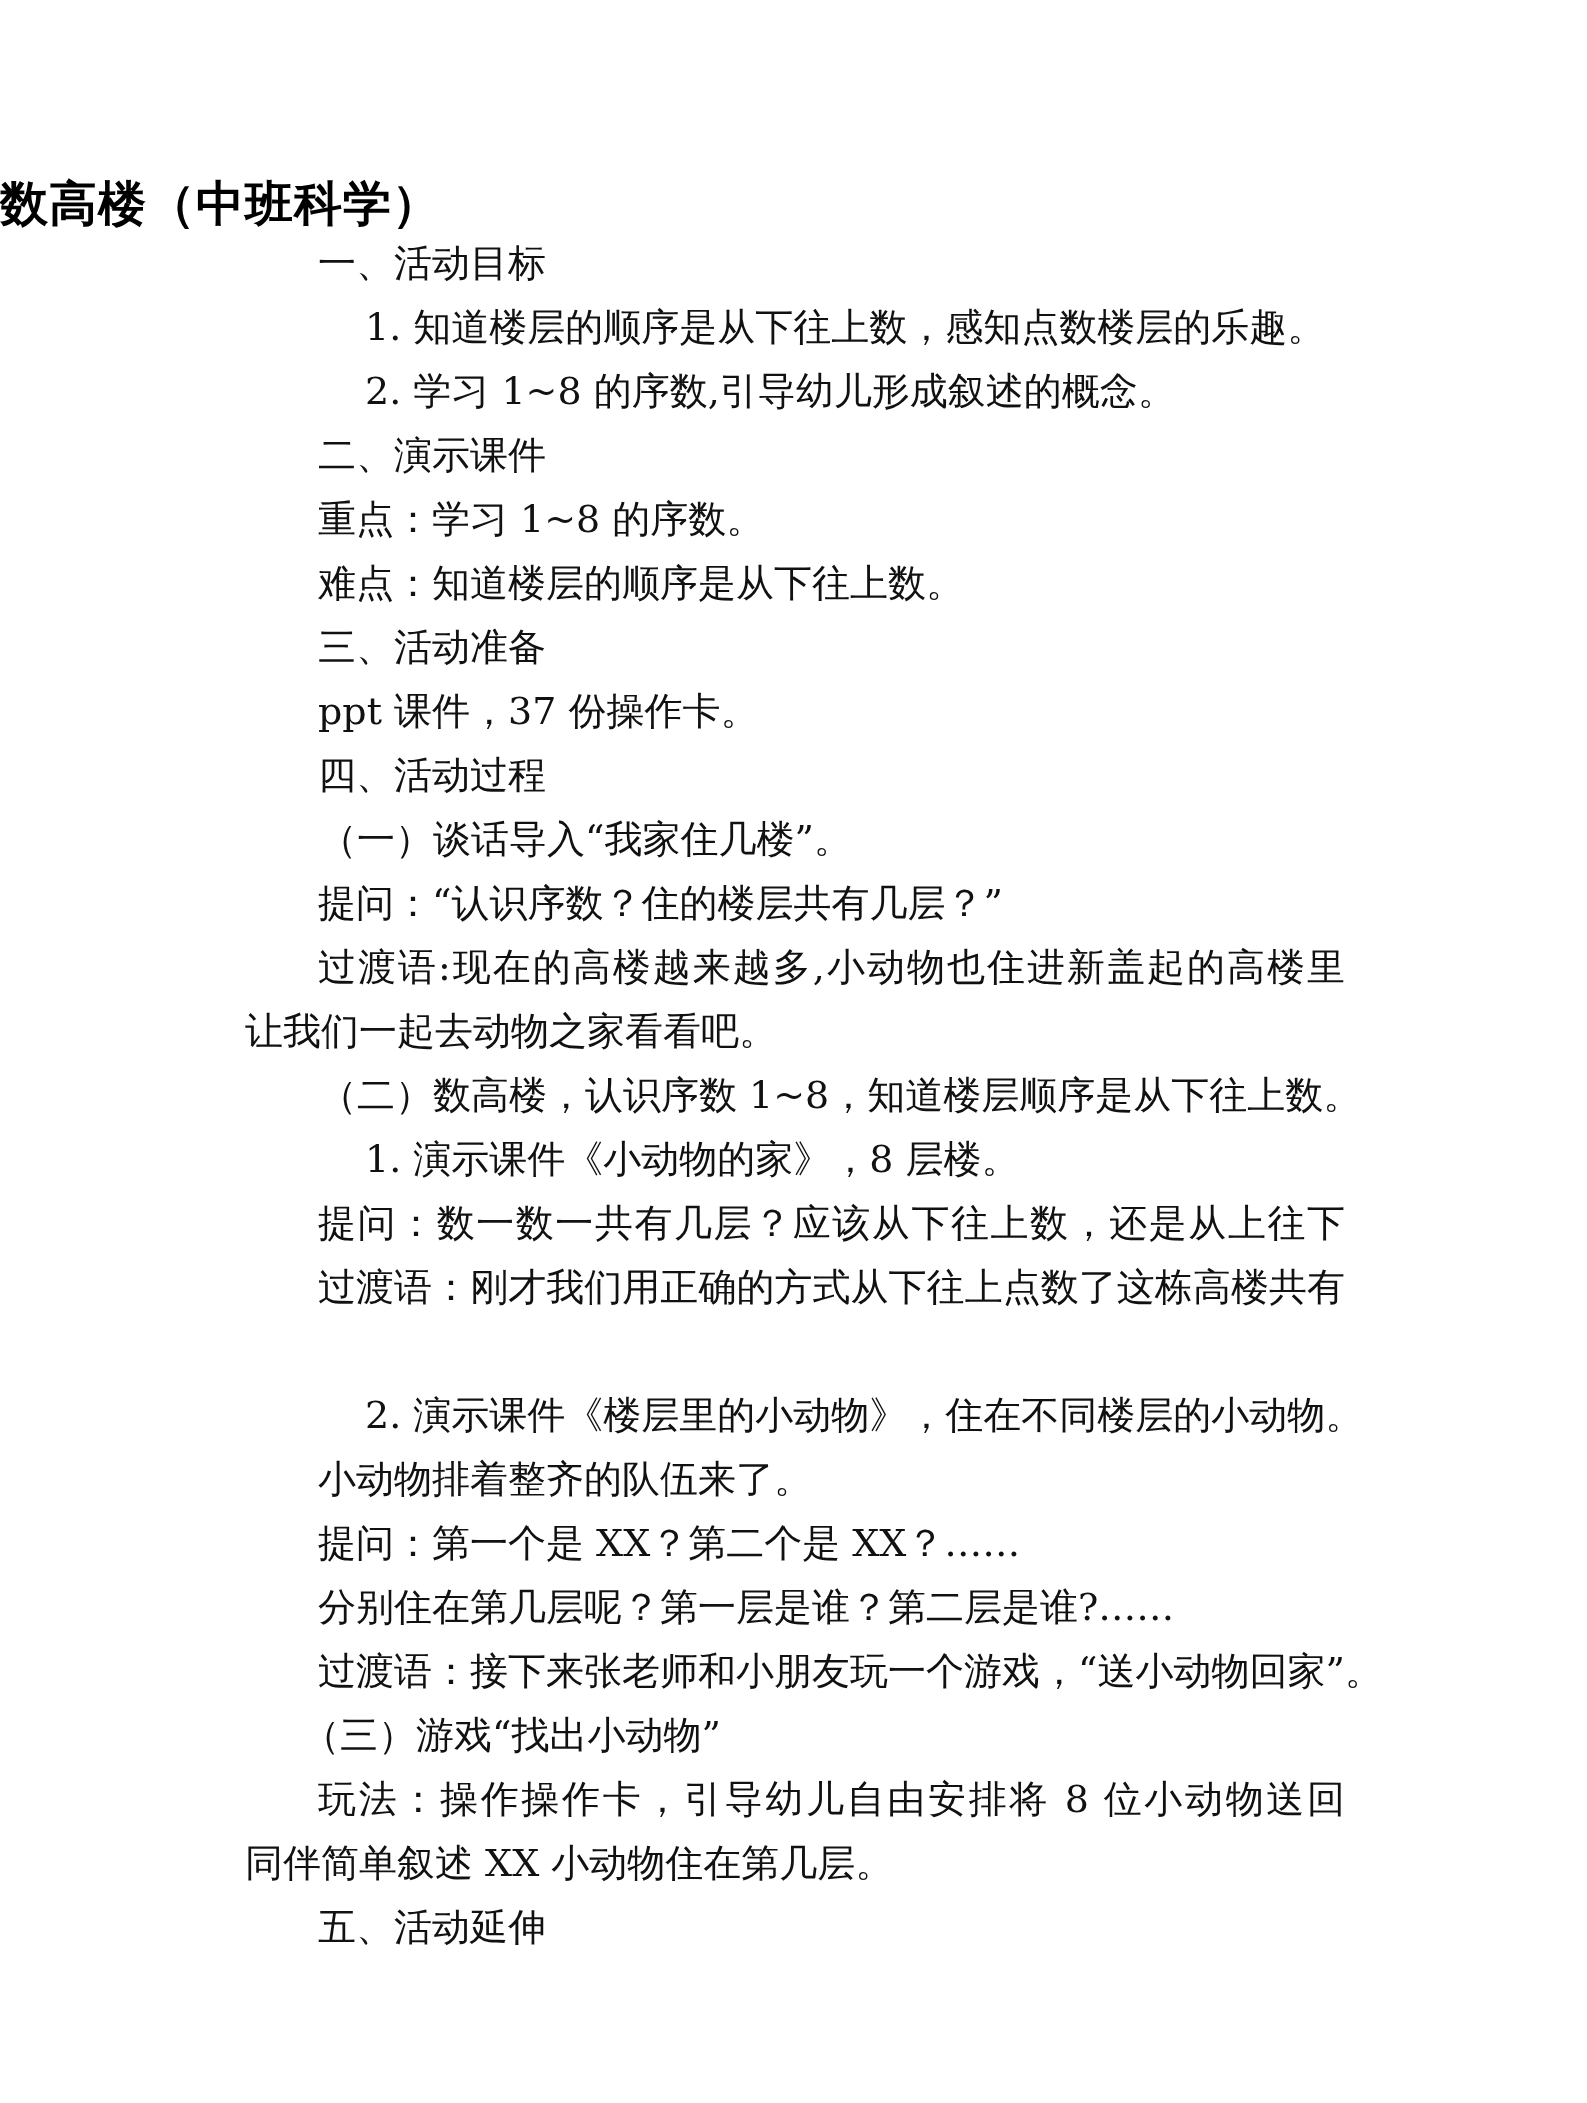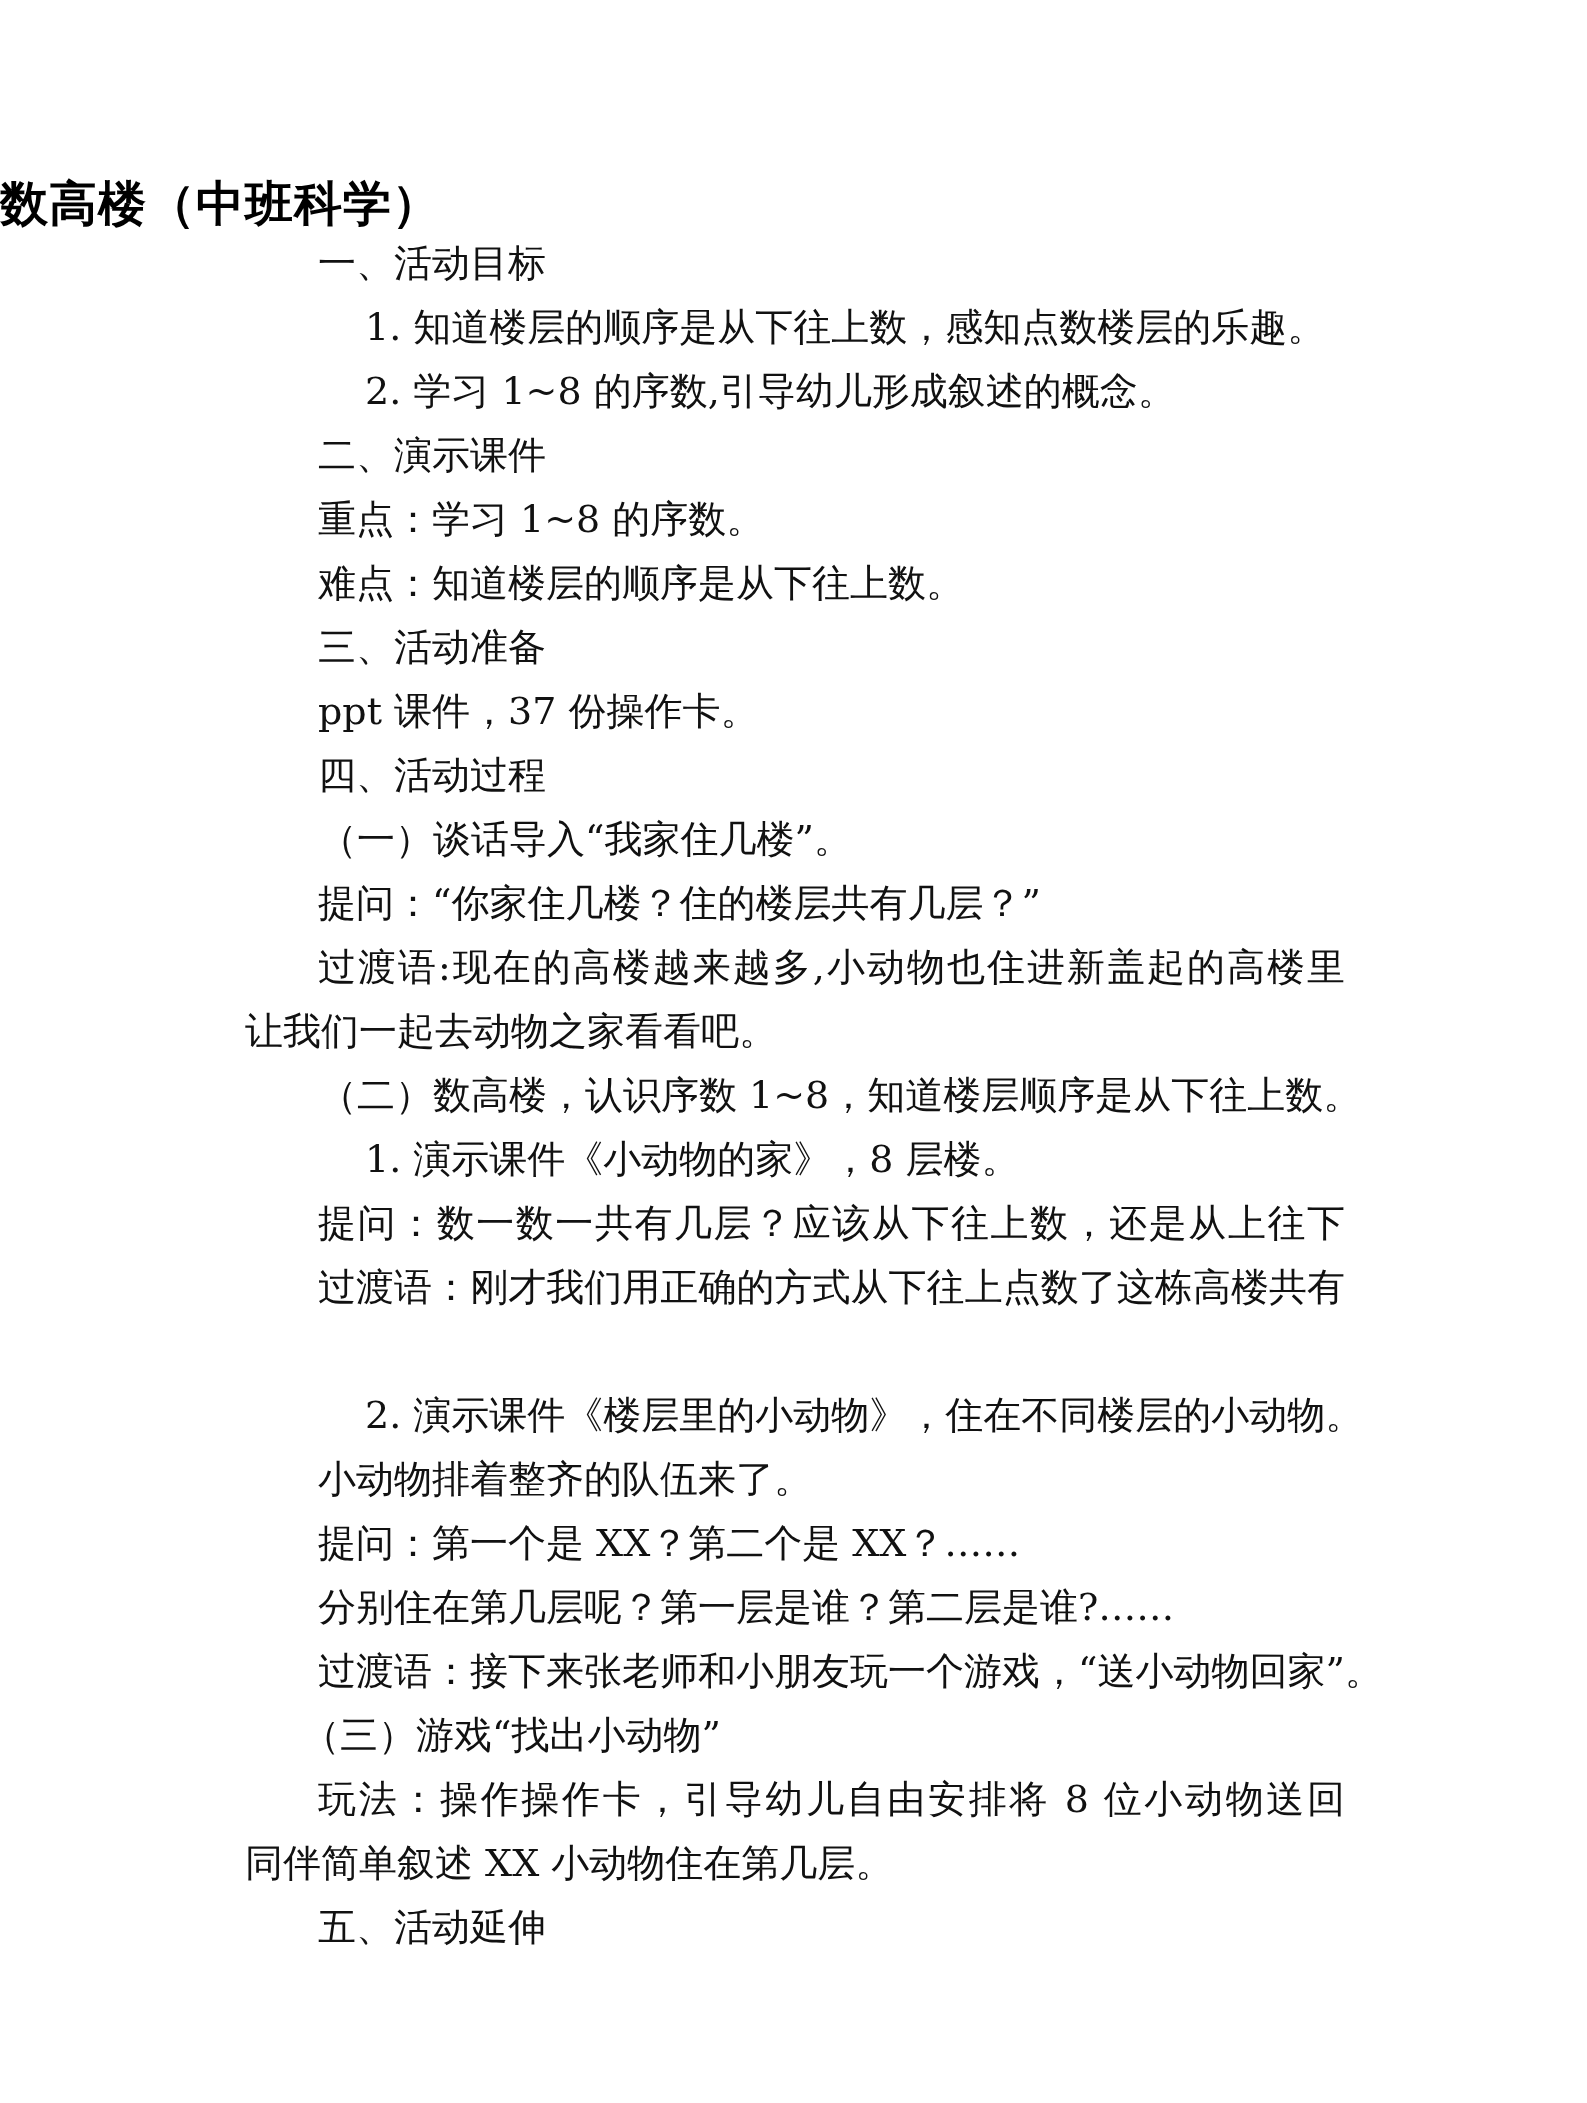--- a/index.html
+++ b/index.html
@@ -30,21 +30,21 @@
   <div class="ln ind2" style="top:231px">一、活动目标</div>
   <div class="ln ind3" style="top:295px">1. 知道楼层的顺序是从下往上数，感知点数楼层的乐趣。</div>
   <div class="ln ind3" style="top:359px">2. 学习 1~8 的序数,引导幼儿形成叙述的概念。</div>
   <div class="ln ind2" style="top:423px">二、演示课件</div>
   <div class="ln ind2" style="top:487px">重点：学习 1~8 的序数。</div>
   <div class="ln ind2" style="top:551px">难点：知道楼层的顺序是从下往上数。</div>
   <div class="ln ind2" style="top:615px">三、活动准备</div>
   <div class="ln ind2" style="top:679px">ppt 课件，37 份操作卡。</div>
   <div class="ln ind2" style="top:743px">四、活动过程</div>
   <div class="ln ind-p" style="top:807px">（一）谈话导入“我家住几楼”。</div>
-  <div class="ln ind2" style="top:871px">提问：“你家住几楼？住的楼层共有几层？”</div>
+  <div class="ln ind2" style="top:871px">提问：“认识序数？住的楼层共有几层？”</div>
   <div class="ln ind2 just" style="top:935px">过渡语:现在的高楼越来越多,小动物也住进新盖起的高楼里了，</div>
   <div class="ln" style="top:999px">让我们一起去动物之家看看吧。</div>
   <div class="ln ind-p" style="top:1063px">（二）数高楼，认识序数 1~8，知道楼层顺序是从下往上数。</div>
   <div class="ln ind3" style="top:1127px">1. 演示课件《小动物的家》，8 层楼。</div>
   <div class="ln ind2 just" style="top:1191px">提问：数一数一共有几层？应该从下往上数，还是从上往下数？</div>
   <div class="ln ind2 just" style="top:1255px">过渡语：刚才我们用正确的方式从下往上点数了这栋高楼共有 5</div>
   <div class="ln ind3" style="top:1383px">2. 演示课件《楼层里的小动物》，住在不同楼层的小动物。</div>
   <div class="ln ind2" style="top:1447px">小动物排着整齐的队伍来了。</div>
   <div class="ln ind2" style="top:1511px">提问：第一个是 XX？第二个是 XX？……</div>
   <div class="ln ind2" style="top:1575px">分别住在第几层呢？第一层是谁？第二层是谁?……</div>

